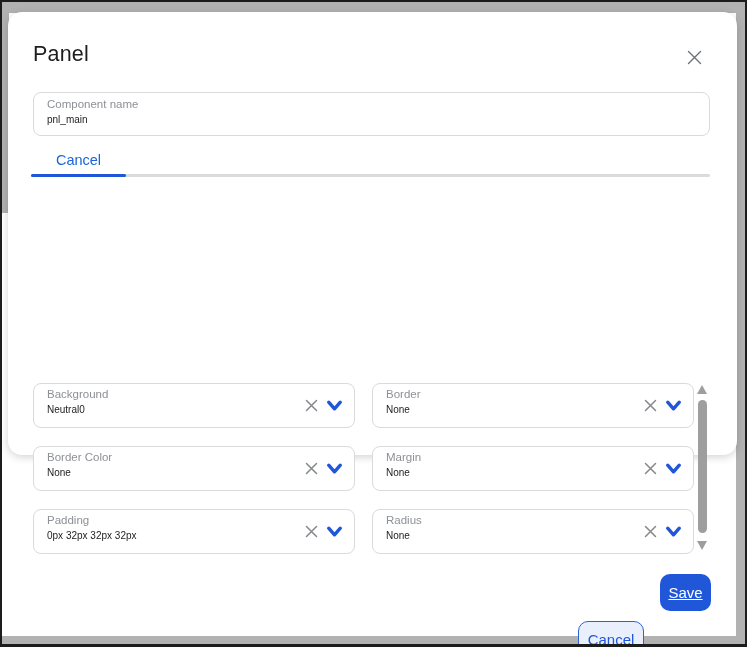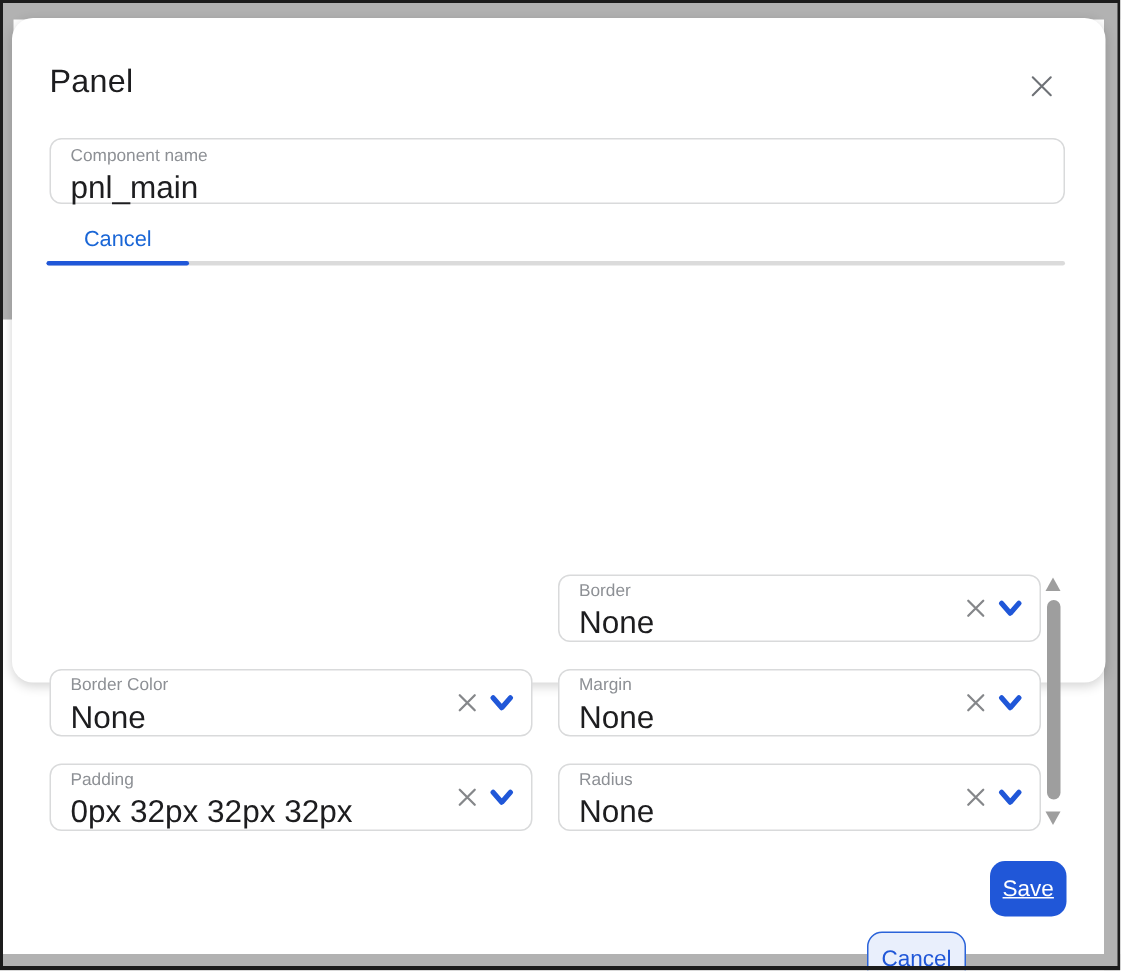--- a/index.html
+++ b/index.html
@@ -29,21 +29,21 @@
     font-size:21.5px;color:var(--text_dark,#202124);letter-spacing:.2px;
   }
   .close-btn{position:absolute;left:674px;top:33px;width:24px;height:24px;display:flex;align-items:center;justify-content:center;cursor:pointer;}
 
   
   .name-field{
     position:absolute;left:25px;top:80px;width:677px;height:44px;
     border:1px solid var(--field_border,#d9dadb);border-radius:8px;box-sizing:border-box;background:#fff;
   }
   .float-label{position:absolute;left:13px;top:5px;font-size:11.5px;color:var(--label_gray,#8d9095);white-space:nowrap;}
-  .field-value{position:absolute;left:13px;top:21px;font-size:21px;color:var(--text_dark,#1d1d1f);white-space:nowrap;}
+  .field-value{position:absolute;left:13px;top:21px;font-size:10px;color:var(--text_dark,#1d1d1f);white-space:nowrap;}
 
   
   .tab{
     position:absolute;left:23px;top:133px;width:95px;height:29px;
     display:flex;align-items:center;justify-content:center;
     font-size:14.5px;color:var(--tab_blue,#1a66d6);cursor:pointer;
   }
   .tab-track{position:absolute;left:23px;top:162px;width:679px;height:3px;background:var(--divider_gray,#dbdbdb);border-radius:2px;}
   .tab-indicator{position:absolute;left:0;top:0;width:95px;height:3px;background:var(--accent_blue,#2057d8);border-radius:2px;}
 
@@ -95,20 +95,36 @@
     <div class="name-field">
       <div class="float-label">Component name</div>
       <div class="field-value">pnl_main</div>
     </div>
 
     <div class="tab">Cancel</div>
     <div class="tab-track">
       <div class="tab-indicator"></div>
     </div>
 
+    <div class="field" style="left:25px;top:371px;">
+      <div class="float-label">Background</div>
+      <div class="field-value">Neutral0</div>
+      <div class="field-icons">
+        <span class="icon-btn">
+          <svg width="15" height="15" viewBox="0 0 15 15">
+              <path d="M2.5 2.5 L12.5 12.5 M12.5 2.5 L2.5 12.5" stroke="#85878a" stroke-width="1.5" stroke-linecap="round" fill="none"></path>
+            </svg>
+        </span>
+        <span class="icon-btn">
+          <svg width="17" height="14" viewBox="0 0 17 14">
+              <path d="M2.7 3.2 L8.5 9.8 L14.3 3.2" fill="none" stroke="#2057d8" stroke-width="3.4" stroke-linecap="round" stroke-linejoin="round"></path>
+            </svg>
+        </span>
+      </div>
+    </div>
 
     <div class="field" style="left:364px;top:371px;">
       <div class="float-label">Border</div>
       <div class="field-value">None</div>
       <div class="field-icons">
         <span class="icon-btn">
           <svg width="15" height="15" viewBox="0 0 15 15">
               <path d="M2.5 2.5 L12.5 12.5 M12.5 2.5 L2.5 12.5" stroke="#85878a" stroke-width="1.5" stroke-linecap="round" fill="none"></path>
             </svg>
         </span>

